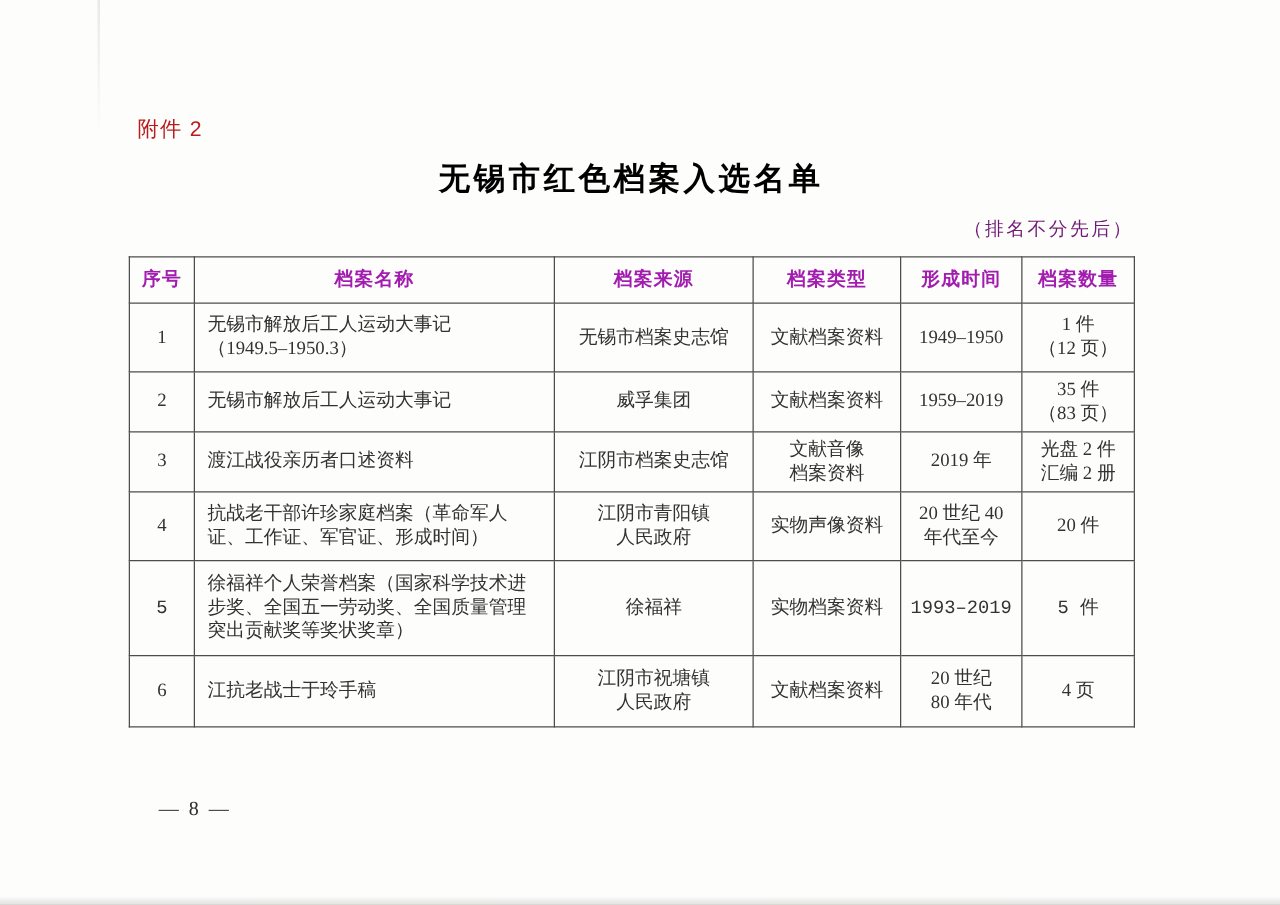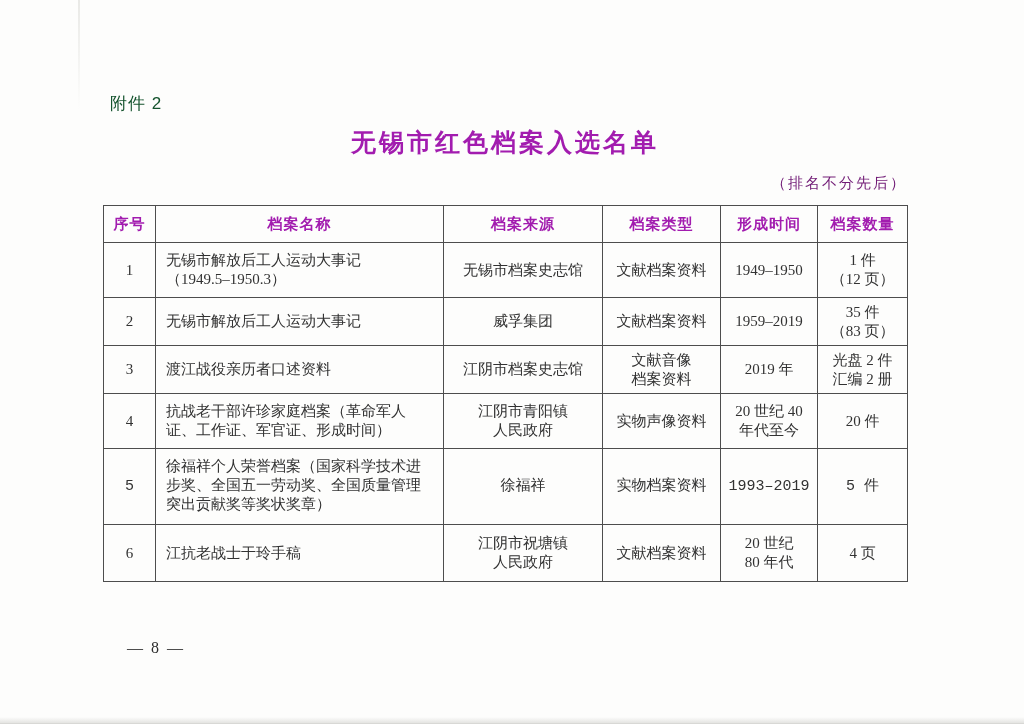--- a/index.html
+++ b/index.html
@@ -17,27 +17,27 @@
     position:absolute; left:0; bottom:0; width:100%; height:7px;
     background:linear-gradient(to bottom,#fdfdfc,#e4e4e1);
     border-bottom:1px solid #d8d8d5;
   }
   .page-edge-left {
     position:absolute; left:78px; top:0; width:2px; height:110px;
     background:linear-gradient(to bottom,#e9e9e6,rgba(255,255,255,0));
   }
   .attachment {
     position:absolute; left:110px; top:92px;
-    font-size:17px; color:#14532d; letter-spacing:1px;
+    font-size:17px; color:#b91c1c; letter-spacing:1px;
     font-family:"Liberation Sans","DejaVu Sans",sans-serif;
   }
   .title {
     position:absolute; left:103px; top:126px; width:804px;
     text-align:center; font-size:25px; font-weight:700;
-    color:#a21caf; letter-spacing:3px;
+    color:#000000; letter-spacing:3px;
   }
   .subtitle {
     position:absolute; left:103px; top:174px; width:804px;
     text-align:right; font-size:15px; color:#701a75; letter-spacing:2px;
   }
   table.archive-table {
     position:absolute; left:103px; top:205px; width:804px;
     border-collapse:collapse; table-layout:fixed;
   }
   .archive-table th, .archive-table td {

